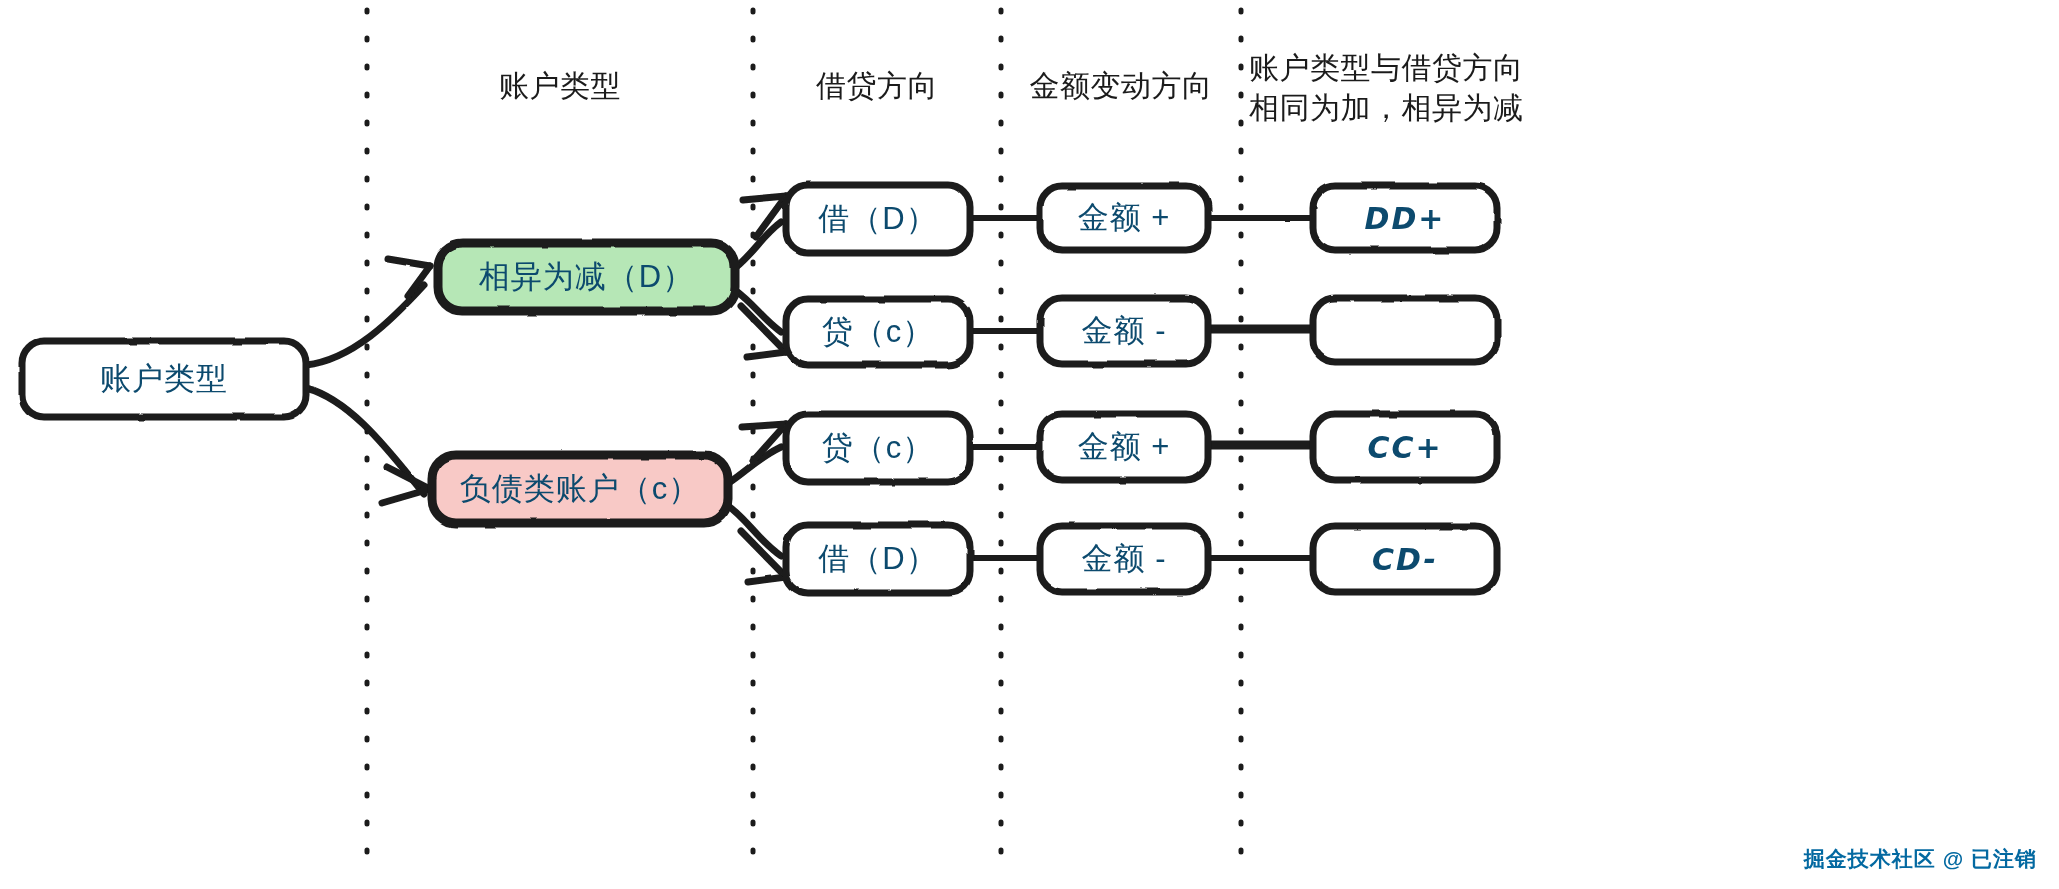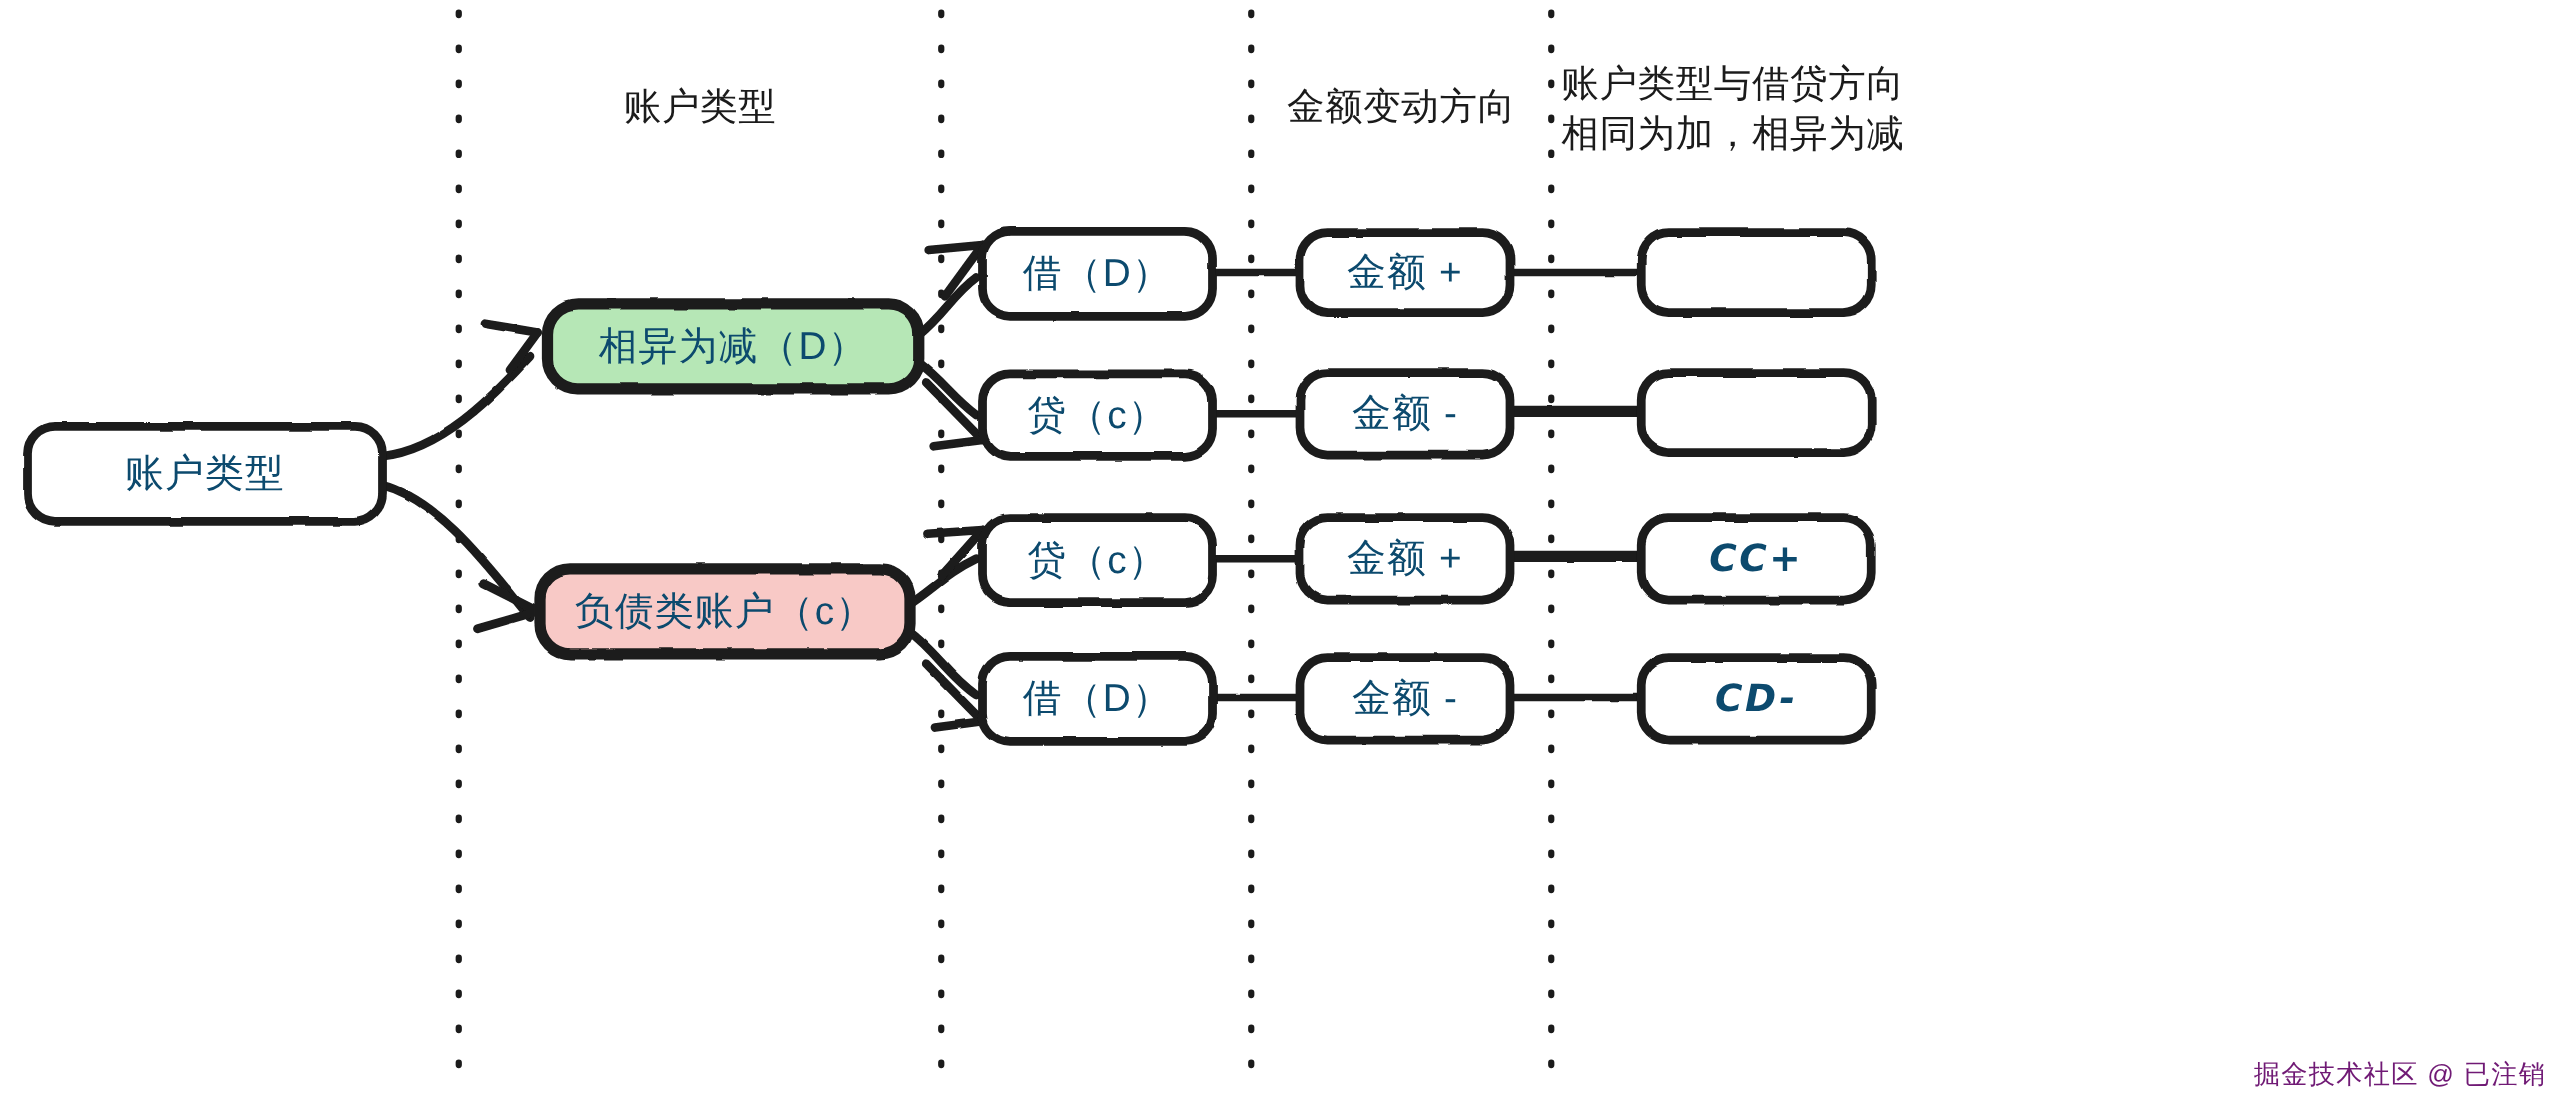--- a/index.html
+++ b/index.html
@@ -52,25 +52,26 @@
     font-family: "DejaVu Sans", sans-serif;
     font-size: 30px;
     letter-spacing: 2px;
     font-style: italic;
     font-weight: 600;
   }
   .watermark {
     position: absolute;
     right: 22px;
     bottom: 16px;
-    color: #701a75;
+    color: #0369a1;
     font-size: 21px;
     letter-spacing: 1px;
     font-family: "Liberation Sans", "DejaVu Sans", sans-serif;
     white-space: nowrap;
+    font-weight: bold;
   }
 </style>
 </head>
 <body>
 
 <div id="stage">
 
   <svg class="layer" viewBox="0 0 2059 889">
     <defs>
       <filter id="rough" x="-12%" y="-40%" width="124%" height="180%">
@@ -166,20 +167,21 @@
 
       <rect x="1313" y="186" rx="22" ry="22" width="184" height="64" fill="#ffffff" stroke="#1b1b1b" stroke-width="7"></rect>
       <rect x="1313" y="298" rx="22" ry="22" width="184" height="64" fill="#ffffff" stroke="#1b1b1b" stroke-width="7"></rect>
       <rect x="1313" y="414" rx="22" ry="22" width="184" height="66" fill="#ffffff" stroke="#1b1b1b" stroke-width="7"></rect>
       <rect x="1313" y="526" rx="22" ry="22" width="184" height="66" fill="#ffffff" stroke="#1b1b1b" stroke-width="7"></rect>
     </g>
   </svg>
 
   <div class="col-header" style="left:367px; top:66px; width:386px;">账户类型</div>
 
+  <div class="col-header" style="left:753px; top:66px; width:248px;">借贷方向</div>
 
   <div class="col-header" style="left:1249px; top:48px; width:300px; text-align:left;">账户类型与借贷方向
 相同为加，相异为减</div>
 
   <div class="col-header" style="left:1001px; top:66px; width:240px;">金额变动方向</div>
 
   <div class="node-label" style="left:22px; top:341px; width:284px; height:76px;">账户类型</div>
 
   <div class="node-label" style="left:438px; top:243px; width:297px; height:68px;">相异为减（D）</div>
 
@@ -188,18 +190,19 @@
   <div class="node-label" style="left:786px; top:185px; width:184px; height:68px;">借（D）</div>
   <div class="node-label" style="left:786px; top:299px; width:184px; height:66px;">贷（c）</div>
   <div class="node-label" style="left:786px; top:414px; width:184px; height:68px;">贷（c）</div>
   <div class="node-label" style="left:786px; top:525px; width:184px; height:68px;">借（D）</div>
 
   <div class="node-label" style="left:1040px; top:186px; width:168px; height:64px;">金额 +</div>
   <div class="node-label" style="left:1040px; top:298px; width:168px; height:66px;">金额 -</div>
   <div class="node-label" style="left:1040px; top:414px; width:168px; height:66px;">金额 +</div>
   <div class="node-label" style="left:1040px; top:526px; width:168px; height:66px;">金额 -</div>
 
+  <div class="node-label mono" style="left:1313px; top:186px; width:184px; height:64px;">DD+</div>
   <div class="node-label mono" style="left:1313px; top:414px; width:184px; height:66px;">CC+</div>
   <div class="node-label mono" style="left:1313px; top:526px; width:184px; height:66px;">CD-</div>
 
   <div class="watermark">掘金技术社区 @ 已注销</div>
 
 </div>
 
 </body></html>

